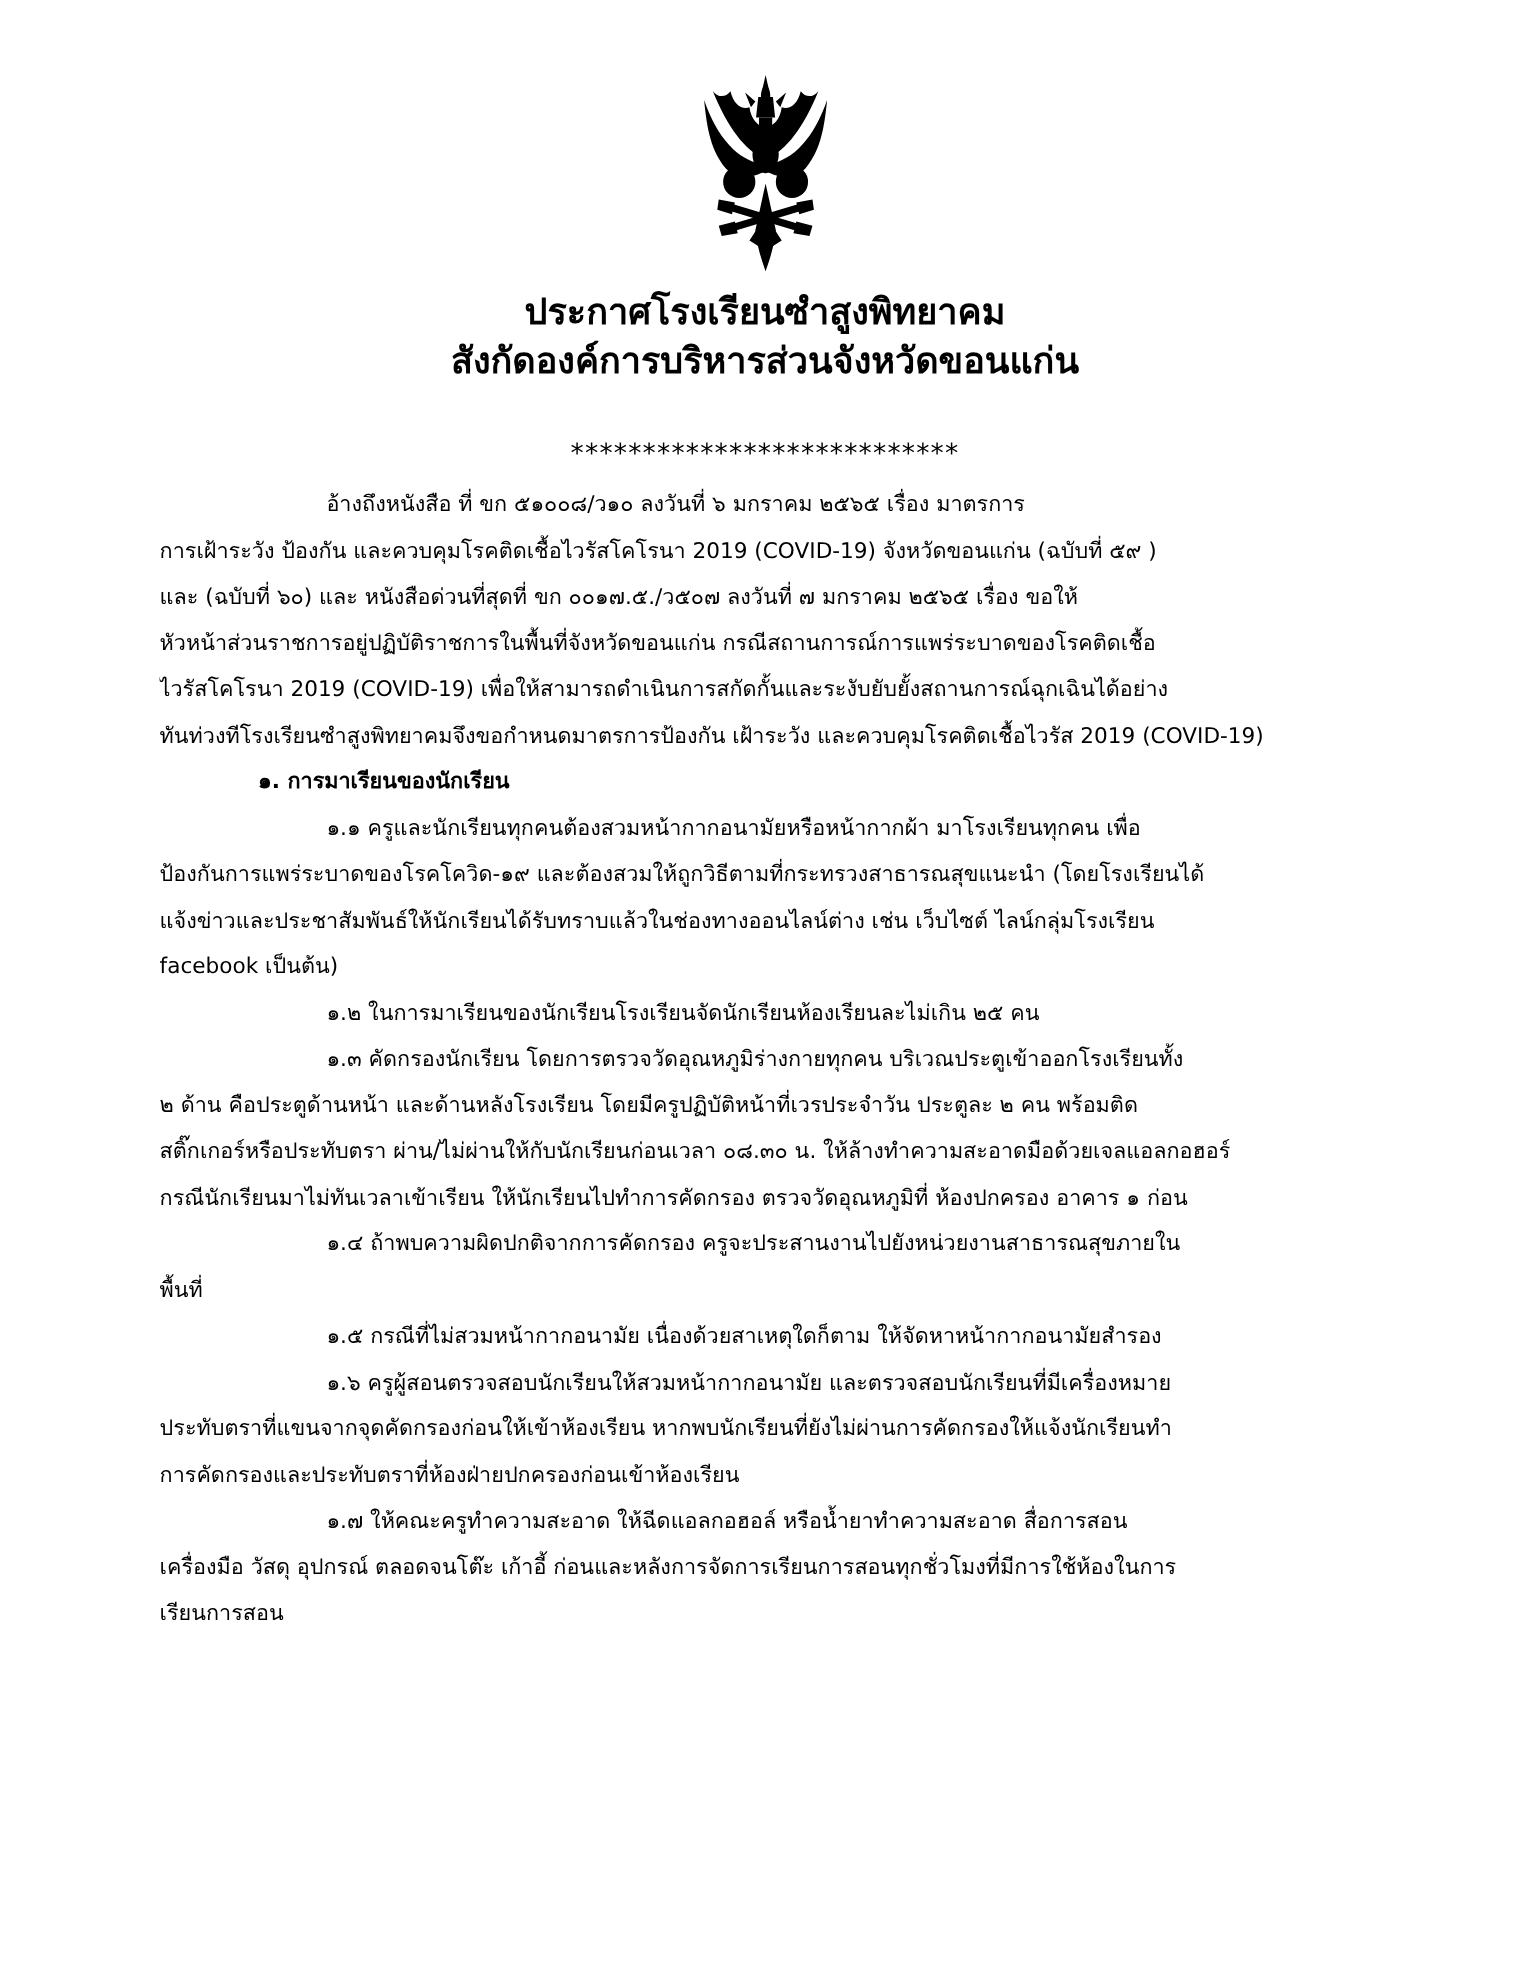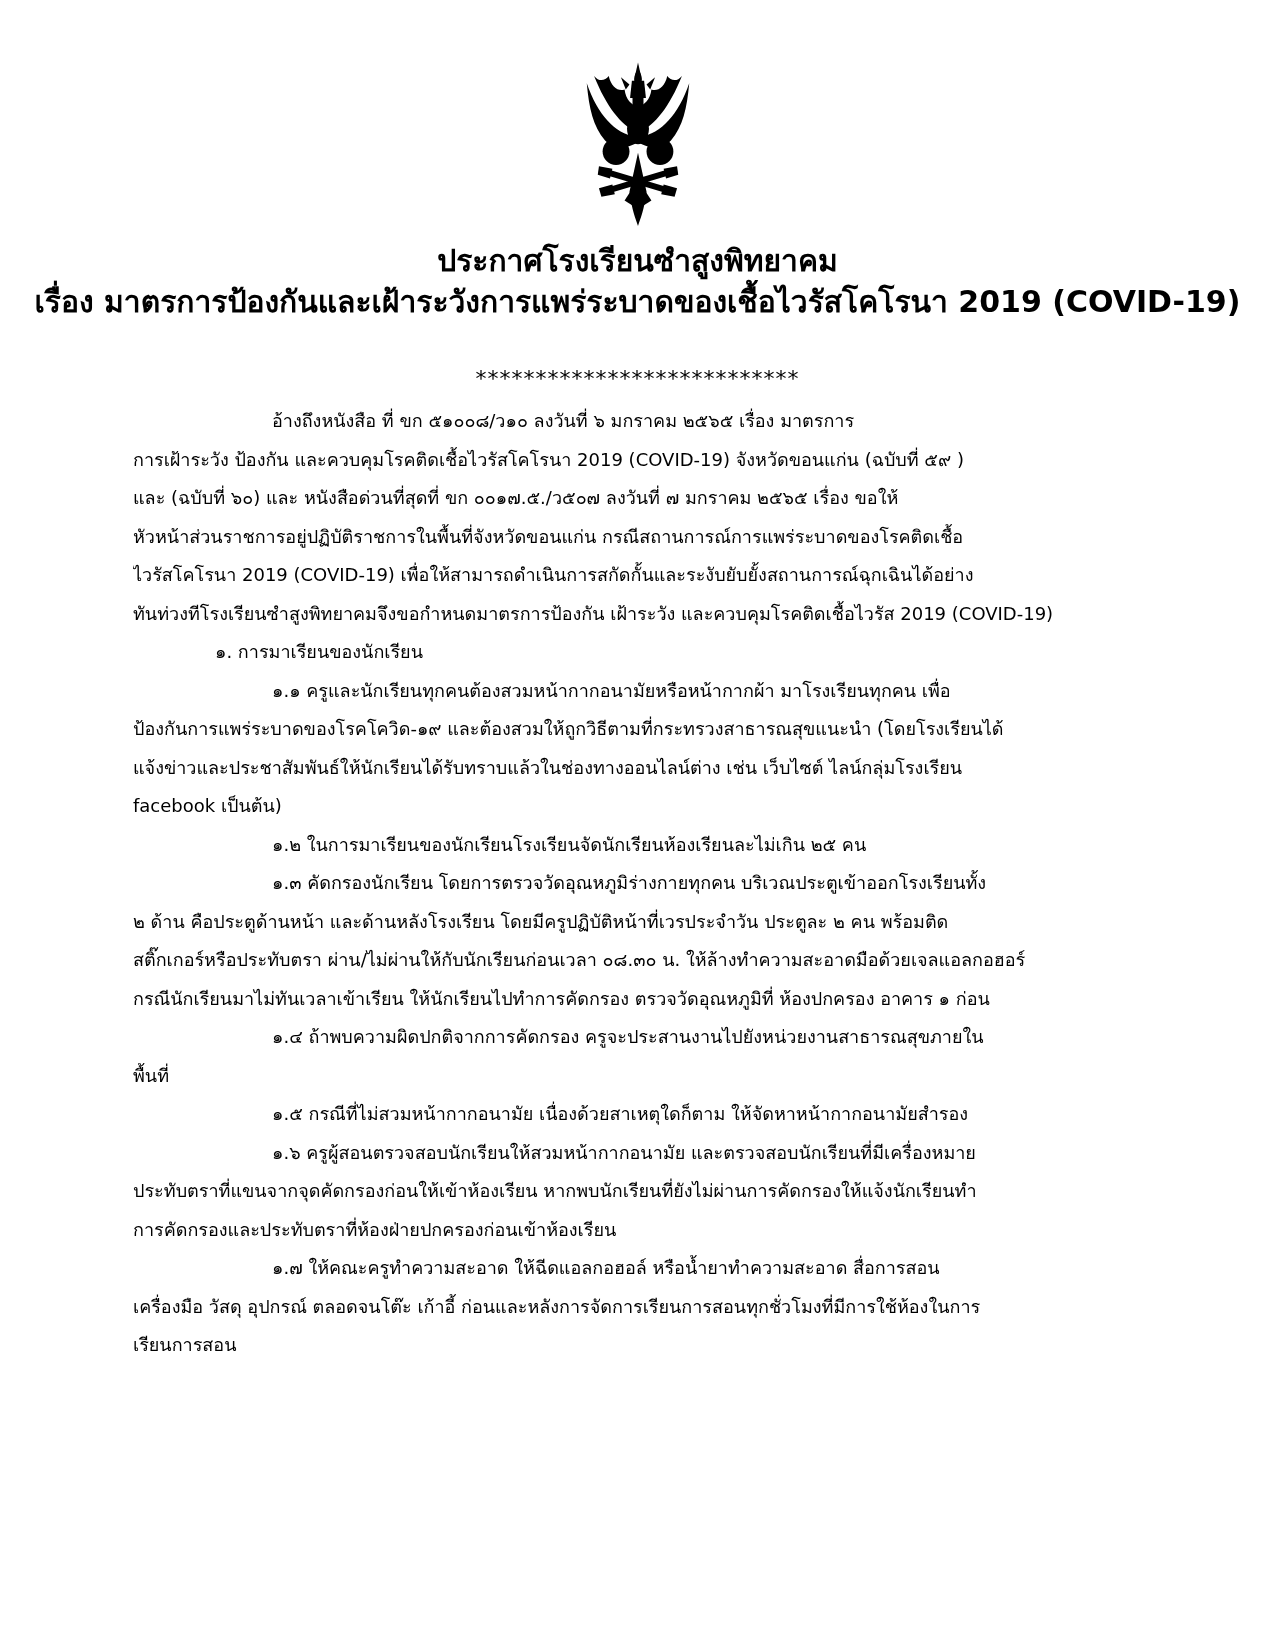--- a/index.html
+++ b/index.html
@@ -32,21 +32,21 @@
   .body-text {
     position:absolute; top:402px; left:133px;
     width:1012px;
     font-size:18px;
     line-height:38.5px;
     overflow:hidden;
   }
   .line { white-space:nowrap; }
   .ind-paragraph { padding-left:139px; }
   .ind-heading  { padding-left:82px; }
-  .bold { font-weight:normal; }
+  .bold { font-weight:bold; }
 </style>
 </head>
 <body>
 
 <div class="page">
 
   <div class="emblem">
     <svg viewBox="0 0 200 280" width="122" height="171" aria-hidden="true">
       <g fill="#000000">
         <path d="M100 4 L95 26 L105 26 Z"></path>
@@ -72,21 +72,21 @@
         <path d="M36 210 L58 204 L62 220 L40 224 Z"></path>
         <path d="M164 210 L142 204 L138 220 L160 224 Z"></path>
         <path d="M100 152 L86 216 C90 246 96 260 100 272 C104 260 110 246 114 216 Z"></path>
         <path d="M100 196 L78 230 L100 244 L122 230 Z"></path>
       </g>
     </svg>
   </div>
 
   <div class="header">
     <div>ประกาศโรงเรียนซำสูงพิทยาคม</div>
-    <div>เรื่อง มาตรการป้องกันและเฝ้าระวังการแพร่ระบาดของเชื้อไวรัสโคโรนา 2019 (COVID-19)</div>
+    <div>สังกัดองค์การบริหารส่วนจังหวัดขอนแก่น</div>
   </div>
 
   <div class="stars">***************************</div>
 
   <div class="body-text" id="body-text">
       <div class="line ind-paragraph">อ้างถึงหนังสือ ที่ ขก ๕๑๐๐๘/ว๑๐ ลงวันที่  ๖  มกราคม  ๒๕๖๕  เรื่อง มาตรการ</div>
       <div class="line ind-none">การเฝ้าระวัง ป้องกัน และควบคุมโรคติดเชื้อไวรัสโคโรนา  2019 (COVID-19) จังหวัดขอนแก่น (ฉบับที่  ๕๙ )</div>
       <div class="line ind-none">และ (ฉบับที่ ๖๐)  และ หนังสือด่วนที่สุดที่ ขก ๐๐๑๗.๕./ว๕๐๗ ลงวันที่ ๗  มกราคม  ๒๕๖๕ เรื่อง ขอให้</div>
       <div class="line ind-none">หัวหน้าส่วนราชการอยู่ปฏิบัติราชการในพื้นที่จังหวัดขอนแก่น กรณีสถานการณ์การแพร่ระบาดของโรคติดเชื้อ</div>
       <div class="line ind-none">ไวรัสโคโรนา 2019 (COVID-19) เพื่อให้สามารถดำเนินการสกัดกั้นและระงับยับยั้งสถานการณ์ฉุกเฉินได้อย่าง</div>

